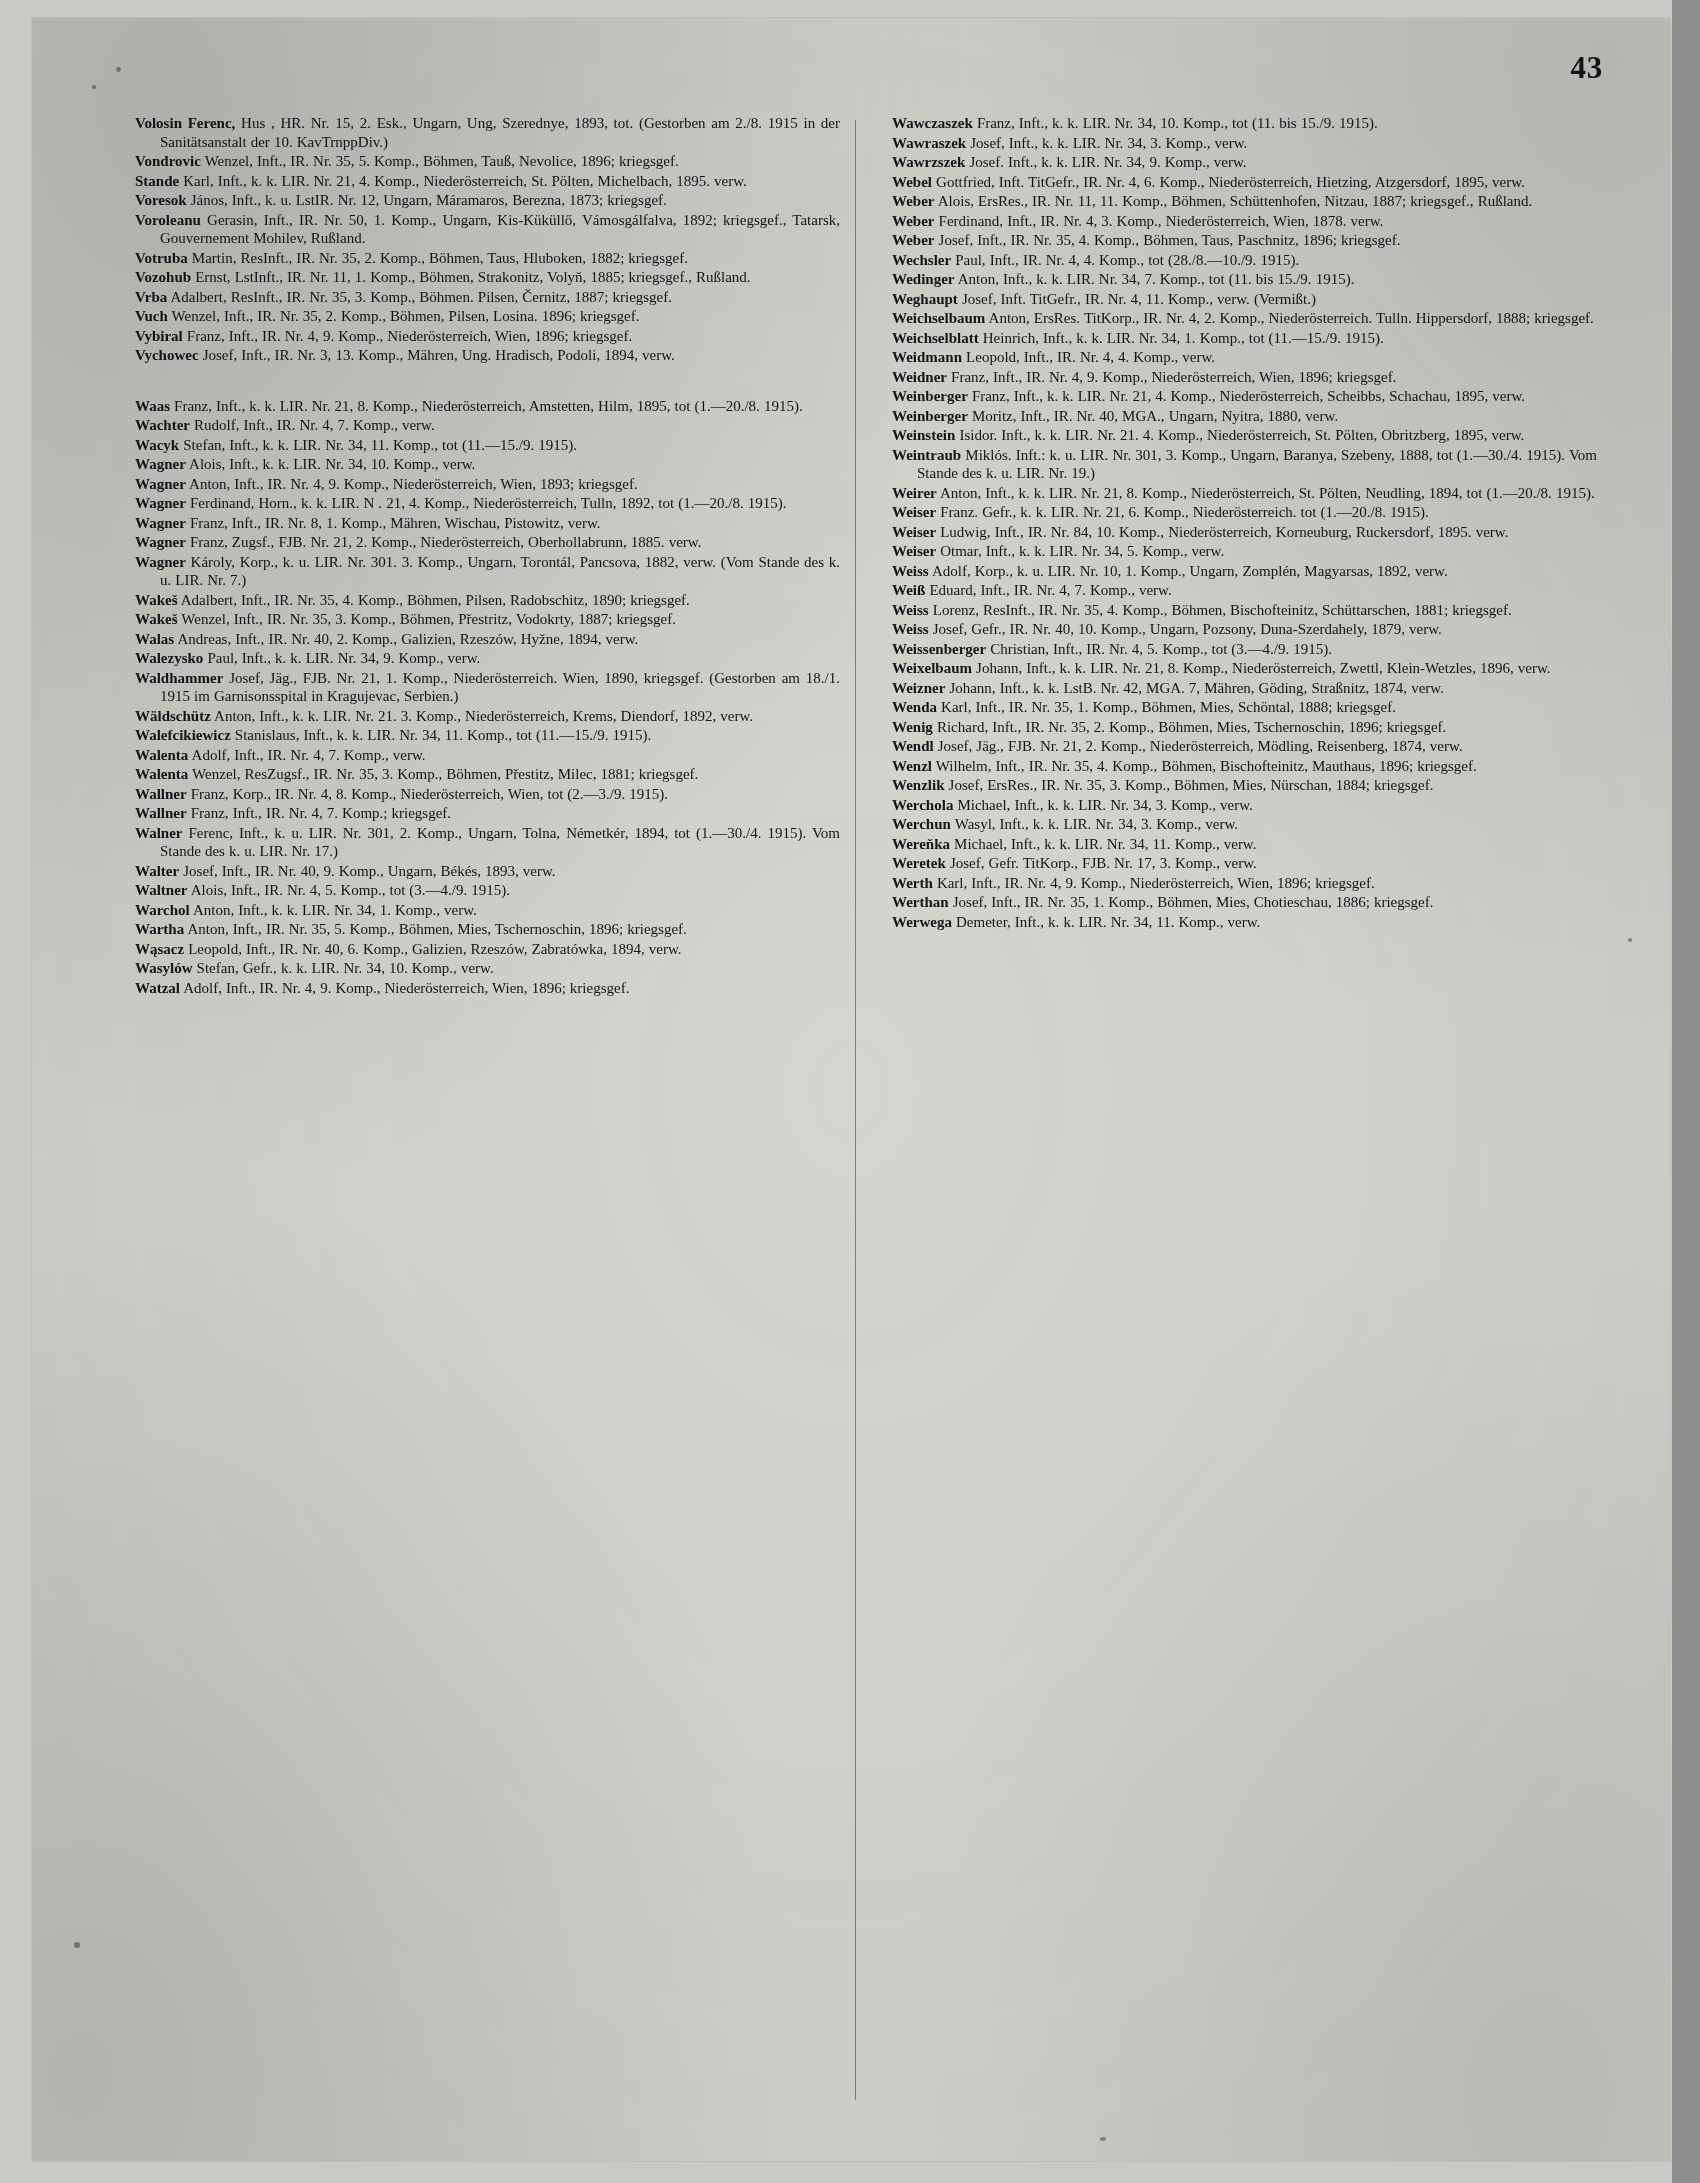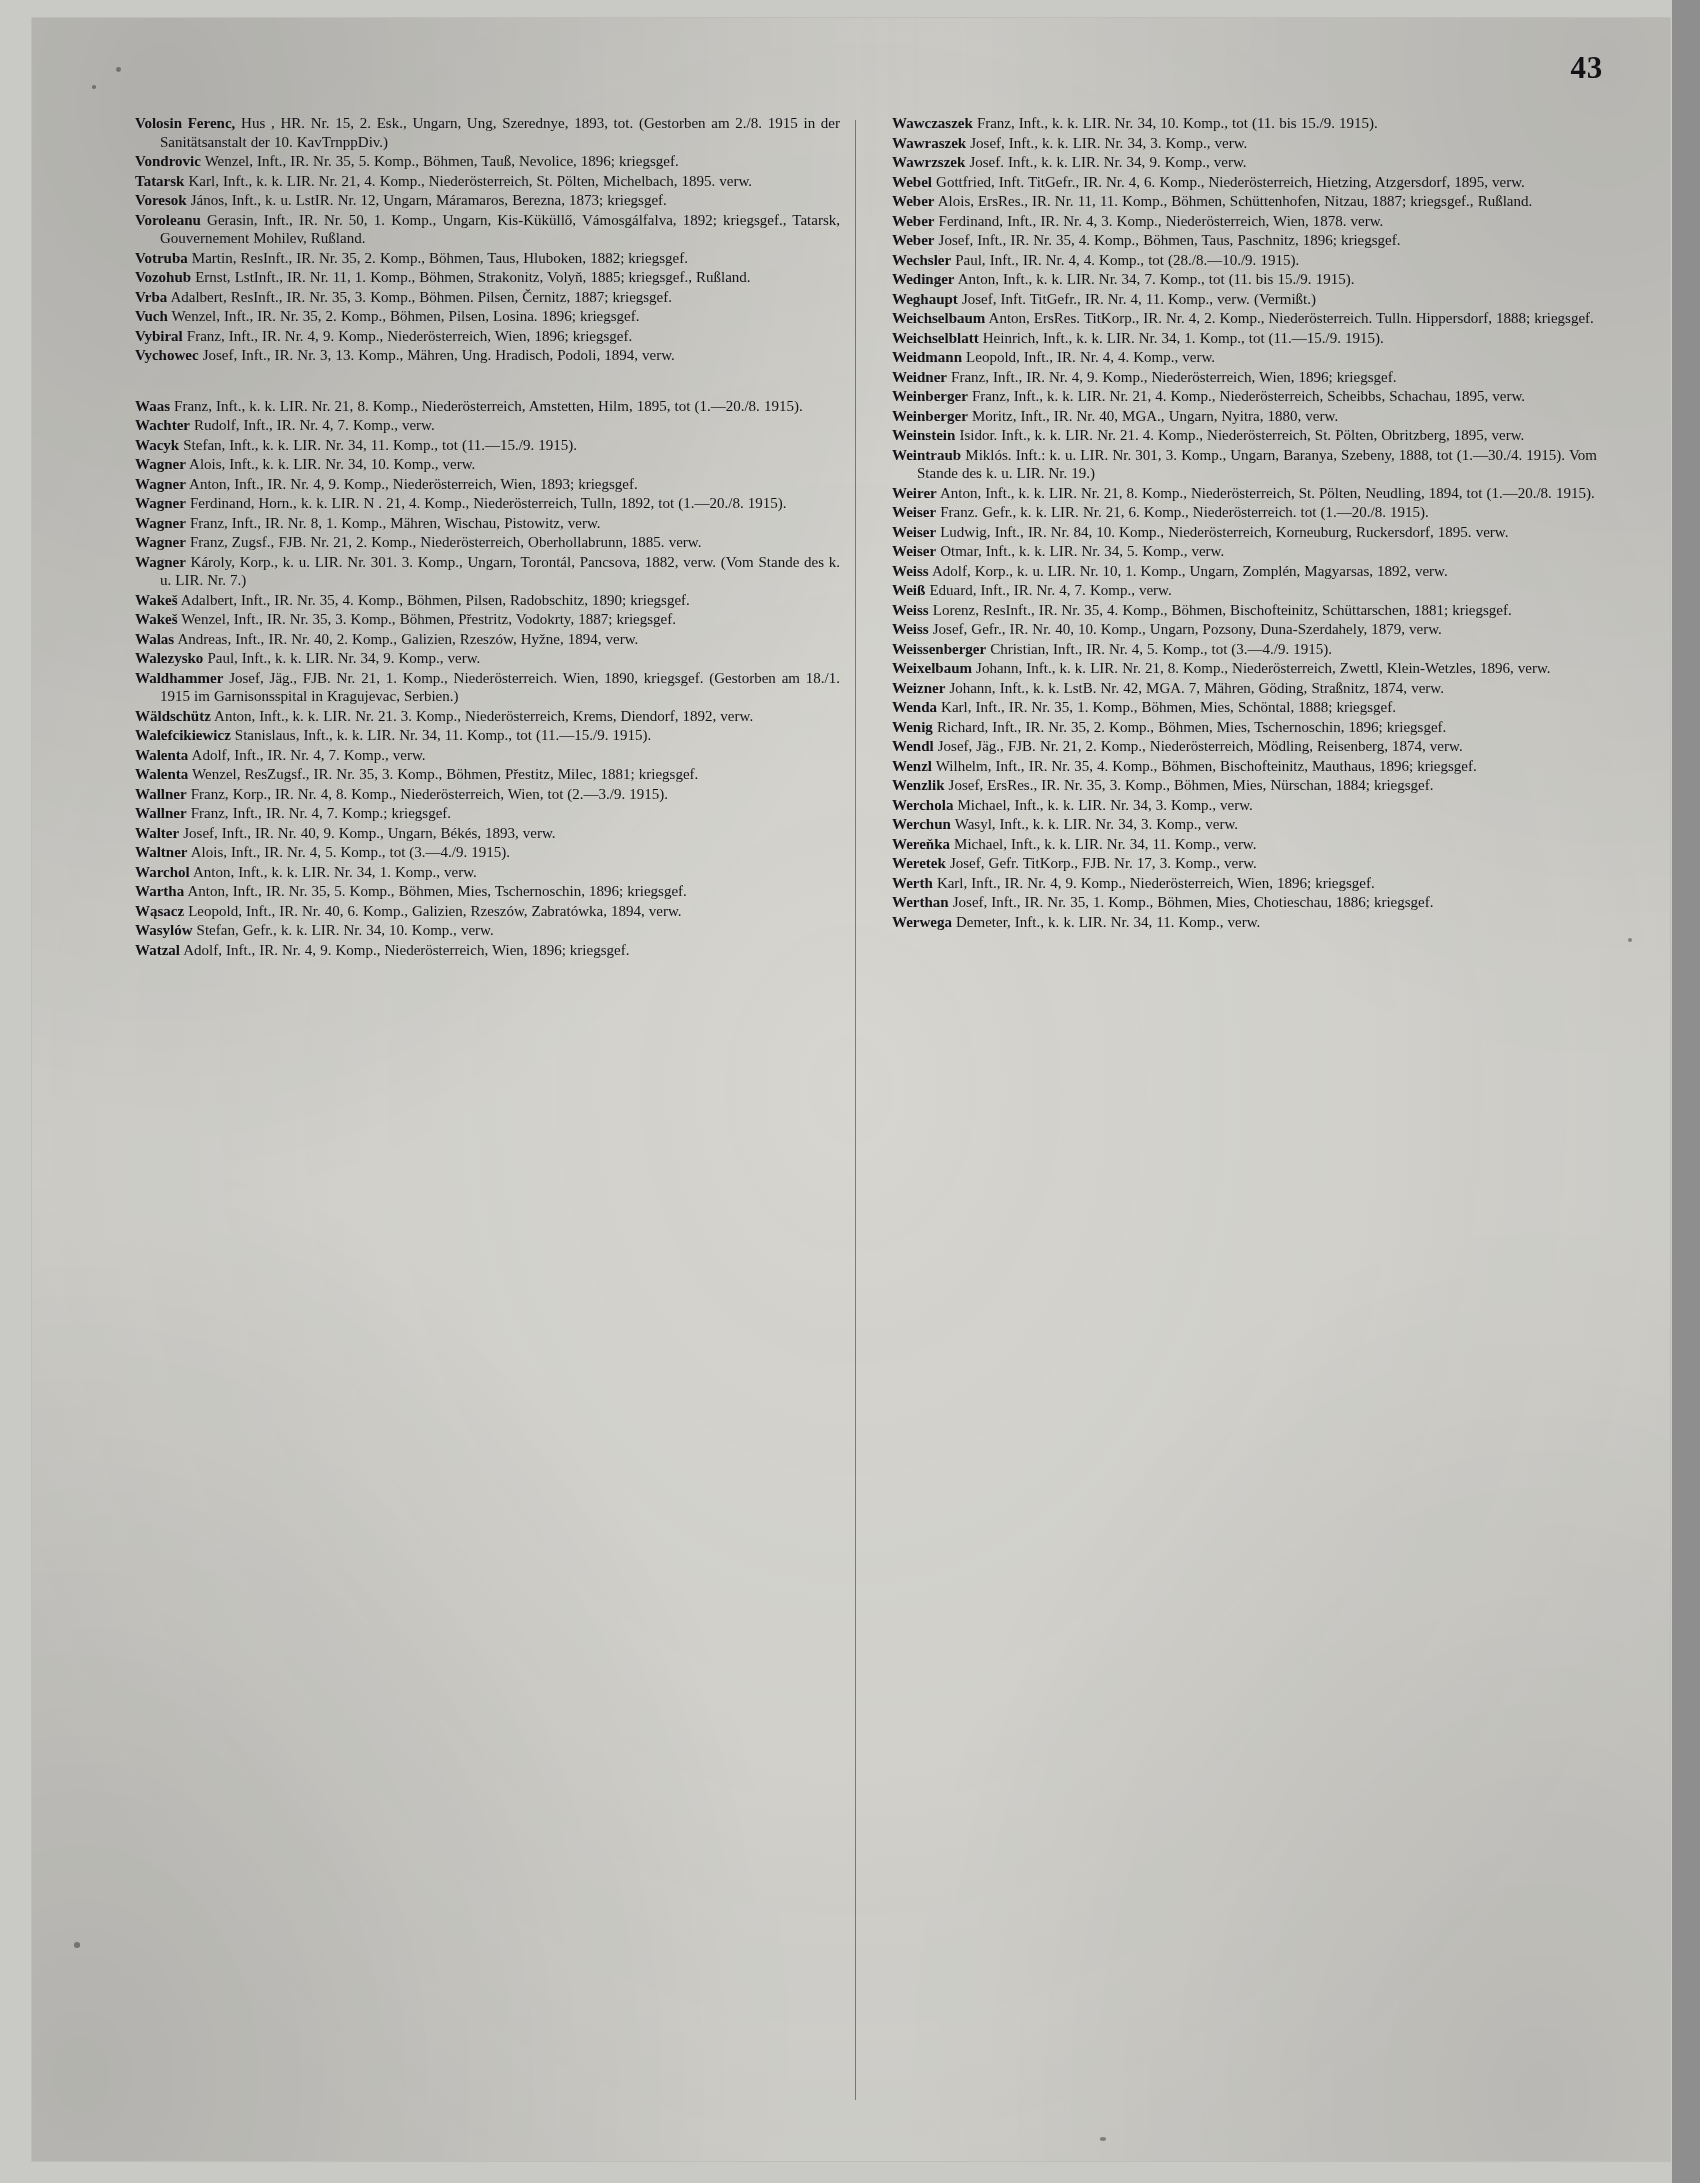--- a/index.html
+++ b/index.html
@@ -107,21 +107,21 @@
   <div id="sheet">
 
     <div id="pagenum">43</div>
 
     <div id="divider"></div>
 
     <div id="columns">
       <div class="col" id="col-left">
           <p class="entry"><b>Volosin Ferenc,</b><span> Hus , HR. Nr. 15, 2. Esk., Ungarn, Ung, Szerednye, 1893, tot. (Gestorben am 2./8. 1915 in der Sanitätsanstalt der 10. KavTrnppDiv.)</span></p>
           <p class="entry"><b>Vondrovic</b><span> Wenzel, Inft., IR. Nr. 35, 5. Komp., Böhmen, Tauß, Nevolice, 1896; kriegsgef.</span></p>
-          <p class="entry"><b>Tatarsk</b><span> Karl, Inft., k. k. LIR. Nr. 21, 4. Komp., Niederösterreich, St. Pölten, Michelbach, 1895. verw.</span></p>
+          <p class="entry"><b>Stande</b><span> Karl, Inft., k. k. LIR. Nr. 21, 4. Komp., Niederösterreich, St. Pölten, Michelbach, 1895. verw.</span></p>
           <p class="entry"><b>Voresok</b><span> János, Inft., k. u. LstIR. Nr. 12, Ungarn, Máramaros, Berezna, 1873; kriegsgef.</span></p>
           <p class="entry"><b>Voroleanu</b><span> Gerasin, Inft., IR. Nr. 50, 1. Komp., Ungarn, Kis-Küküllő, Vámosgálfalva, 1892; kriegsgef., Tatarsk, Gouvernement Mohilev, Rußland.</span></p>
           <p class="entry"><b>Votruba</b><span> Martin, ResInft., IR. Nr. 35, 2. Komp., Böhmen, Taus, Hluboken, 1882; kriegsgef.</span></p>
           <p class="entry"><b>Vozohub</b><span> Ernst, LstInft., IR. Nr. 11, 1. Komp., Böhmen, Strakonitz, Volyň, 1885; kriegsgef., Rußland.</span></p>
           <p class="entry"><b>Vrba</b><span> Adalbert, ResInft., IR. Nr. 35, 3. Komp., Böhmen. Pilsen, Černitz, 1887; kriegsgef.</span></p>
           <p class="entry"><b>Vuch</b><span> Wenzel, Inft., IR. Nr. 35, 2. Komp., Böhmen, Pilsen, Losina. 1896; kriegsgef.</span></p>
           <p class="entry"><b>Vybiral</b><span> Franz, Inft., IR. Nr. 4, 9. Komp., Niederösterreich, Wien, 1896; kriegsgef.</span></p>
           <p class="entry"><b>Vychowec</b><span> Josef, Inft., IR. Nr. 3, 13. Komp., Mähren, Ung. Hradisch, Podoli, 1894, verw.</span></p>
           <div class="gap"></div>
           <p class="entry"><b>Waas</b><span> Franz, Inft., k. k. LIR. Nr. 21, 8. Komp., Niederösterreich, Amstetten, Hilm, 1895, tot (1.—20./8. 1915).</span></p>
@@ -137,20 +137,21 @@
           <p class="entry"><b>Wakeš</b><span> Wenzel, Inft., IR. Nr. 35, 3. Komp., Böhmen, Přestritz, Vodokrty, 1887; kriegsgef.</span></p>
           <p class="entry"><b>Walas</b><span> Andreas, Inft., IR. Nr. 40, 2. Komp., Galizien, Rzeszów, Hyžne, 1894, verw.</span></p>
           <p class="entry"><b>Walezysko</b><span> Paul, Inft., k. k. LIR. Nr. 34, 9. Komp., verw.</span></p>
           <p class="entry"><b>Waldhammer</b><span> Josef, Jäg., FJB. Nr. 21, 1. Komp., Niederösterreich. Wien, 1890, kriegsgef. (Gestorben am 18./1. 1915 im Garnisonsspital in Kragujevac, Serbien.)</span></p>
           <p class="entry"><b>Wäldschütz</b><span> Anton, Inft., k. k. LIR. Nr. 21. 3. Komp., Niederösterreich, Krems, Diendorf, 1892, verw.</span></p>
           <p class="entry"><b>Walefcikiewicz</b><span> Stanislaus, Inft., k. k. LIR. Nr. 34, 11. Komp., tot (11.—15./9. 1915).</span></p>
           <p class="entry"><b>Walenta</b><span> Adolf, Inft., IR. Nr. 4, 7. Komp., verw.</span></p>
           <p class="entry"><b>Walenta</b><span> Wenzel, ResZugsf., IR. Nr. 35, 3. Komp., Böhmen, Přestitz, Milec, 1881; kriegsgef.</span></p>
           <p class="entry"><b>Wallner</b><span> Franz, Korp., IR. Nr. 4, 8. Komp., Niederösterreich, Wien, tot (2.—3./9. 1915).</span></p>
           <p class="entry"><b>Wallner</b><span> Franz, Inft., IR. Nr. 4, 7. Komp.; kriegsgef.</span></p>
+          <p class="entry"><b>Walner</b><span> Ferenc, Inft., k. u. LIR. Nr. 301, 2. Komp., Ungarn, Tolna, Németkér, 1894, tot (1.—30./4. 1915). Vom Stande des k. u. LIR. Nr. 17.)</span></p>
           <p class="entry"><b>Walter</b><span> Josef, Inft., IR. Nr. 40, 9. Komp., Ungarn, Békés, 1893, verw.</span></p>
           <p class="entry"><b>Waltner</b><span> Alois, Inft., IR. Nr. 4, 5. Komp., tot (3.—4./9. 1915).</span></p>
           <p class="entry"><b>Warchol</b><span> Anton, Inft., k. k. LIR. Nr. 34, 1. Komp., verw.</span></p>
           <p class="entry"><b>Wartha</b><span> Anton, Inft., IR. Nr. 35, 5. Komp., Böhmen, Mies, Tschernoschin, 1896; kriegsgef.</span></p>
           <p class="entry"><b>Wąsacz</b><span> Leopold, Inft., IR. Nr. 40, 6. Komp., Galizien, Rzeszów, Zabratówka, 1894, verw.</span></p>
           <p class="entry"><b>Wasylów</b><span> Stefan, Gefr., k. k. LIR. Nr. 34, 10. Komp., verw.</span></p>
           <p class="entry"><b>Watzal</b><span> Adolf, Inft., IR. Nr. 4, 9. Komp., Niederösterreich, Wien, 1896; kriegsgef.</span></p>
         </div>
       <div class="col" id="col-right">
           <p class="entry"><b>Wawczaszek</b><span> Franz, Inft., k. k. LIR. Nr. 34, 10. Komp., tot (11. bis 15./9. 1915).</span></p>

